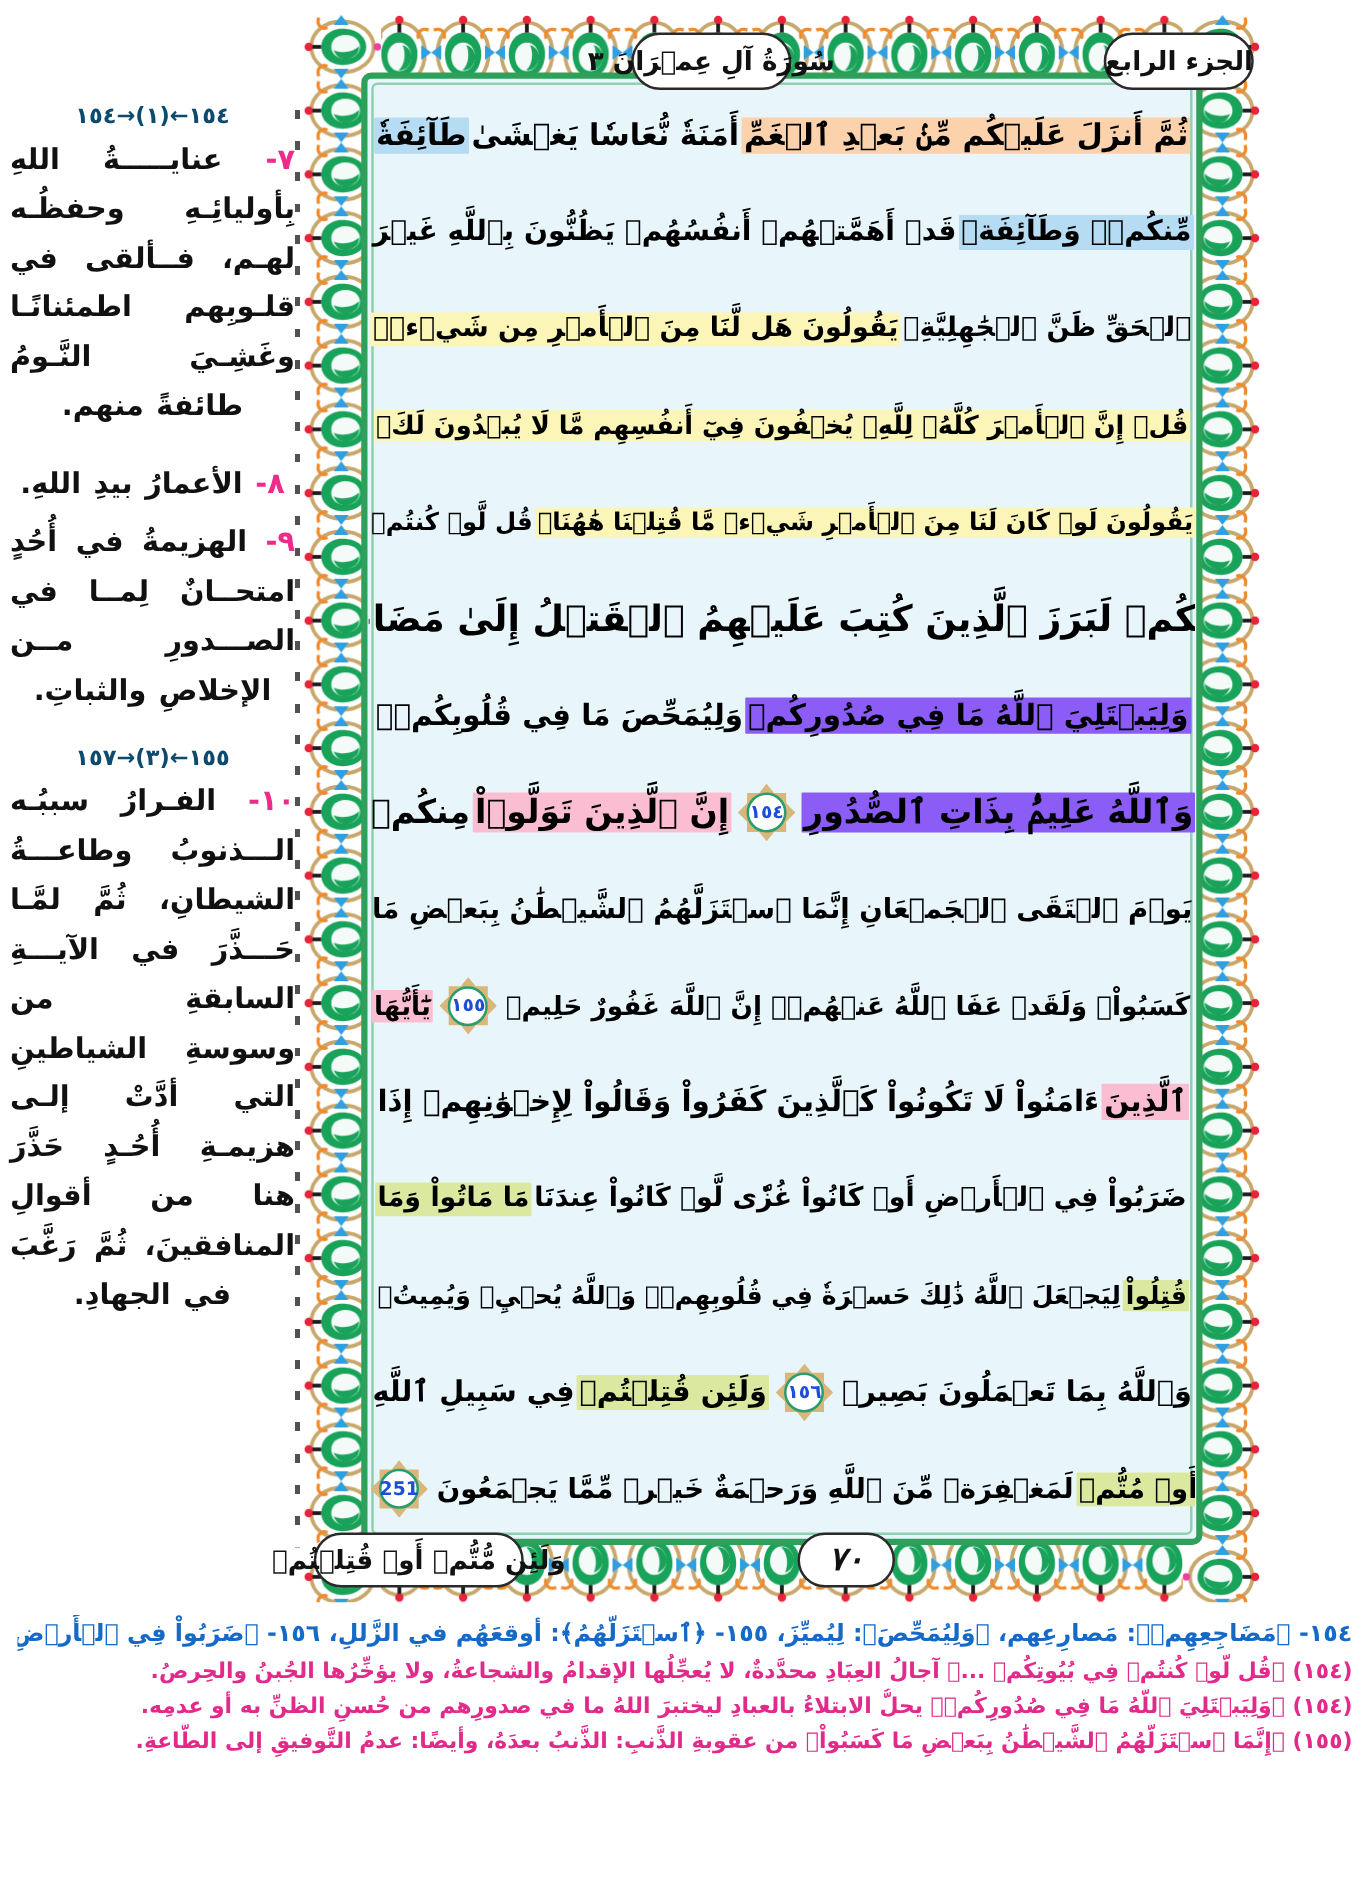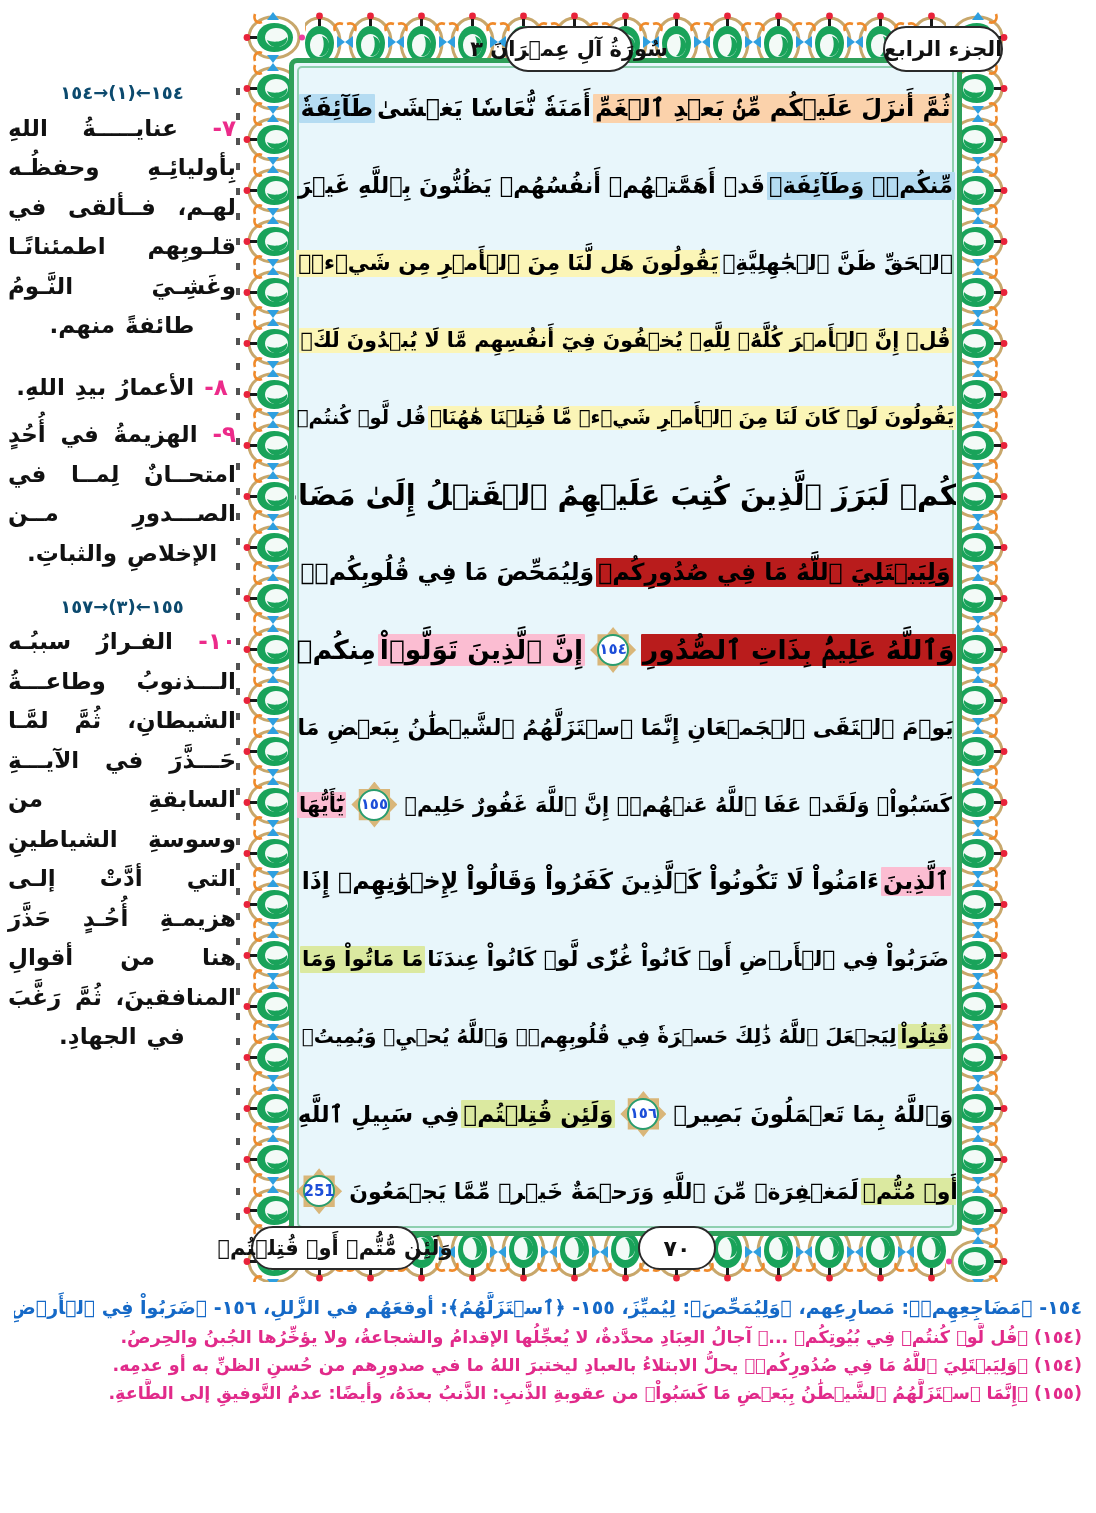--- a/index.html
+++ b/index.html
@@ -64,21 +64,21 @@
   .cartouche{
     position:absolute; background:#fff; border:2.5px solid #2a2a2a;
     border-radius:26px; display:flex; align-items:center; justify-content:center;
     z-index:6;
   }
   #surah-cartouche{ left:262px; top:14px; width:128px; height:46px; }
   #juz-cartouche  { left:640px; top:14px; width:120px; height:46px; }
   #ayah-cartouche { left:8px;   bottom:12px; width:168px; height:44px; }
   #page-cartouche { left:395px; bottom:12px; width:78px;  height:44px; }
   .cartouche span{ font-size:21px; font-weight:bold; color:#111; white-space:nowrap; }
-  #page-cartouche span{ font-size:22px; letter-spacing:1px; }
+  #page-cartouche span{ font-size:26px; letter-spacing:1px;font-style:italic; }
 
   
   #quran{
     position:absolute; left:52px; top:52px; right:52px; bottom:52px;
     padding:6px 8px 0 8px;
     display:flex; flex-direction:column; justify-content:flex-start;
     overflow:hidden;
   }
   .qline{
     position:relative;
@@ -88,21 +88,21 @@
     font-size:37px; color:#000; font-weight:600;
     display:flex; align-items:center; justify-content:center;
   }
   .qline .seg{
     display:inline-block; padding:1px 2px; border-radius:1px;
     line-height:1.15; vertical-align:middle;
   }
   .hl-orange{ background:#fbd2ab; }
   .hl-blue  { background:#b5dcf2; }
   .hl-yellow{ background:#fbf5b7; }
-  .hl-grey  { background:#b91c1c; }
+  .hl-grey  { background:#8b5cf6; }
   .hl-pink  { background:#fbbdd2; }
   .hl-green { background:#dbe9a0; }
   .hl-none  { background:transparent; }
 
   
   .rosette{
     display:inline-flex; align-items:center; justify-content:center;
     width:46px; height:46px; margin:0 5px; position:relative;
     vertical-align:middle; flex:0 0 auto;
   }

